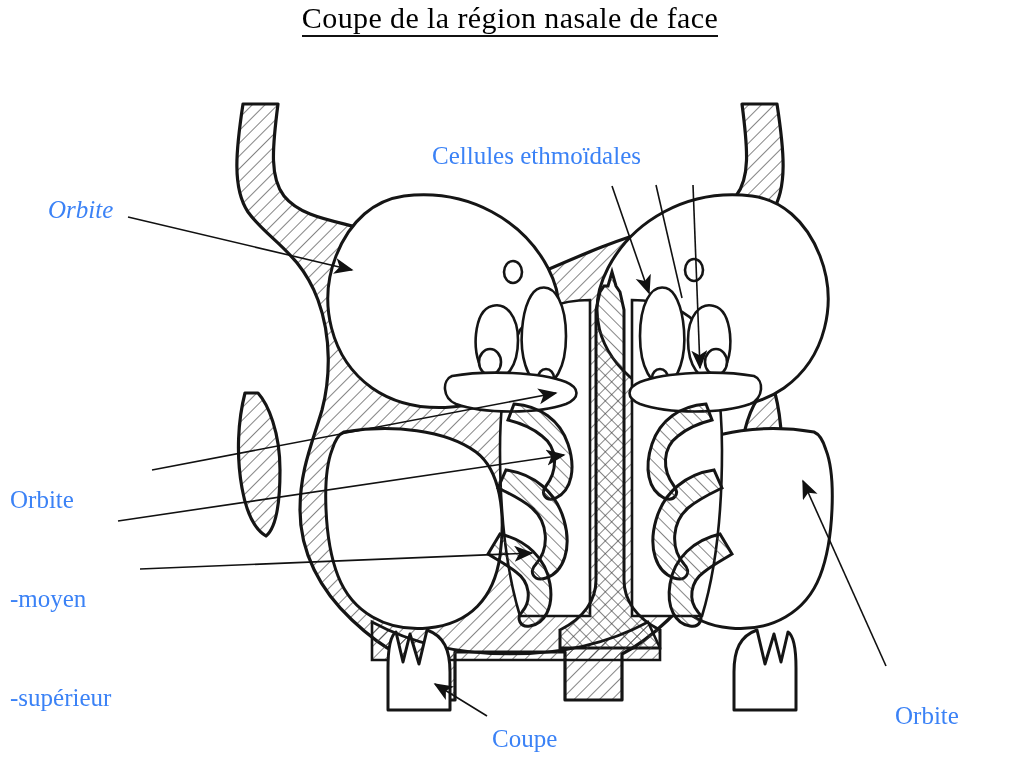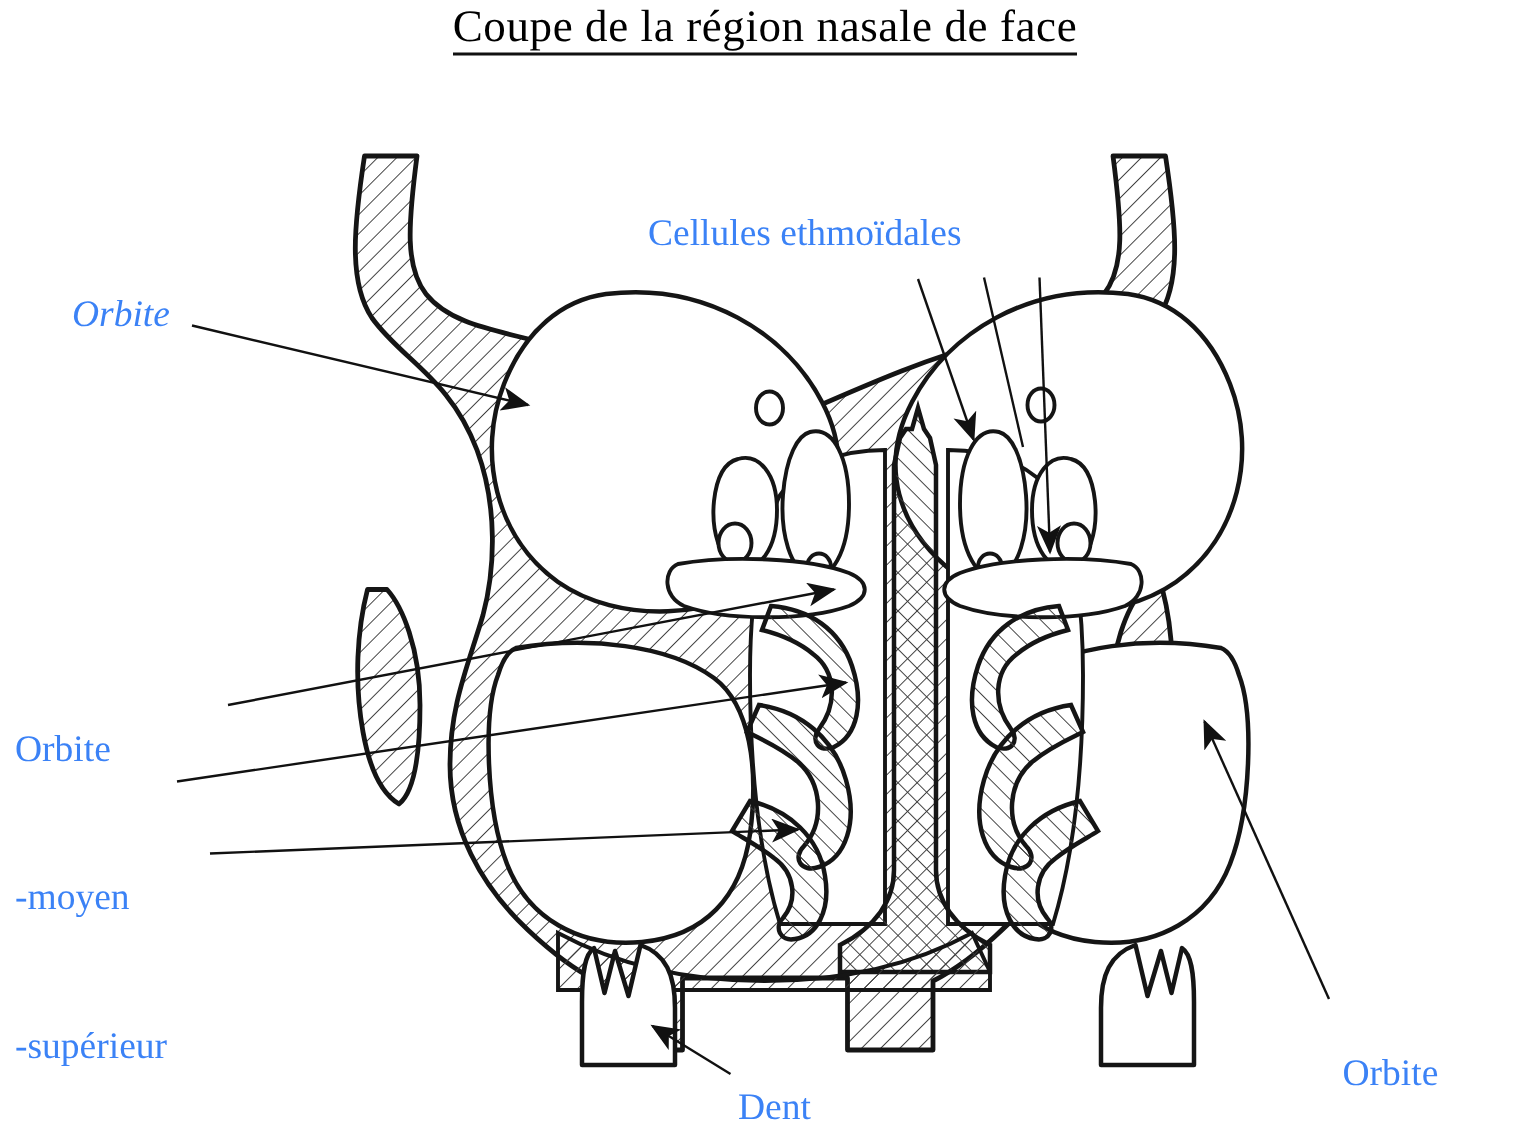--- a/index.html
+++ b/index.html
@@ -224,15 +224,15 @@
     <span class="cornet-line">-moyen</span>
     <span class="cornet-line">-supérieur</span>
     
   </div>
 
   <div class="lbl" id="lbl-sinus">
     <span class="cornet-line">Orbite</span>
     
   </div>
 
-  <div class="lbl" id="lbl-dent">Dent</div>
+  <div class="lbl" id="lbl-dent">Coupe</div>
 
 </div>
 
 </body></html>

